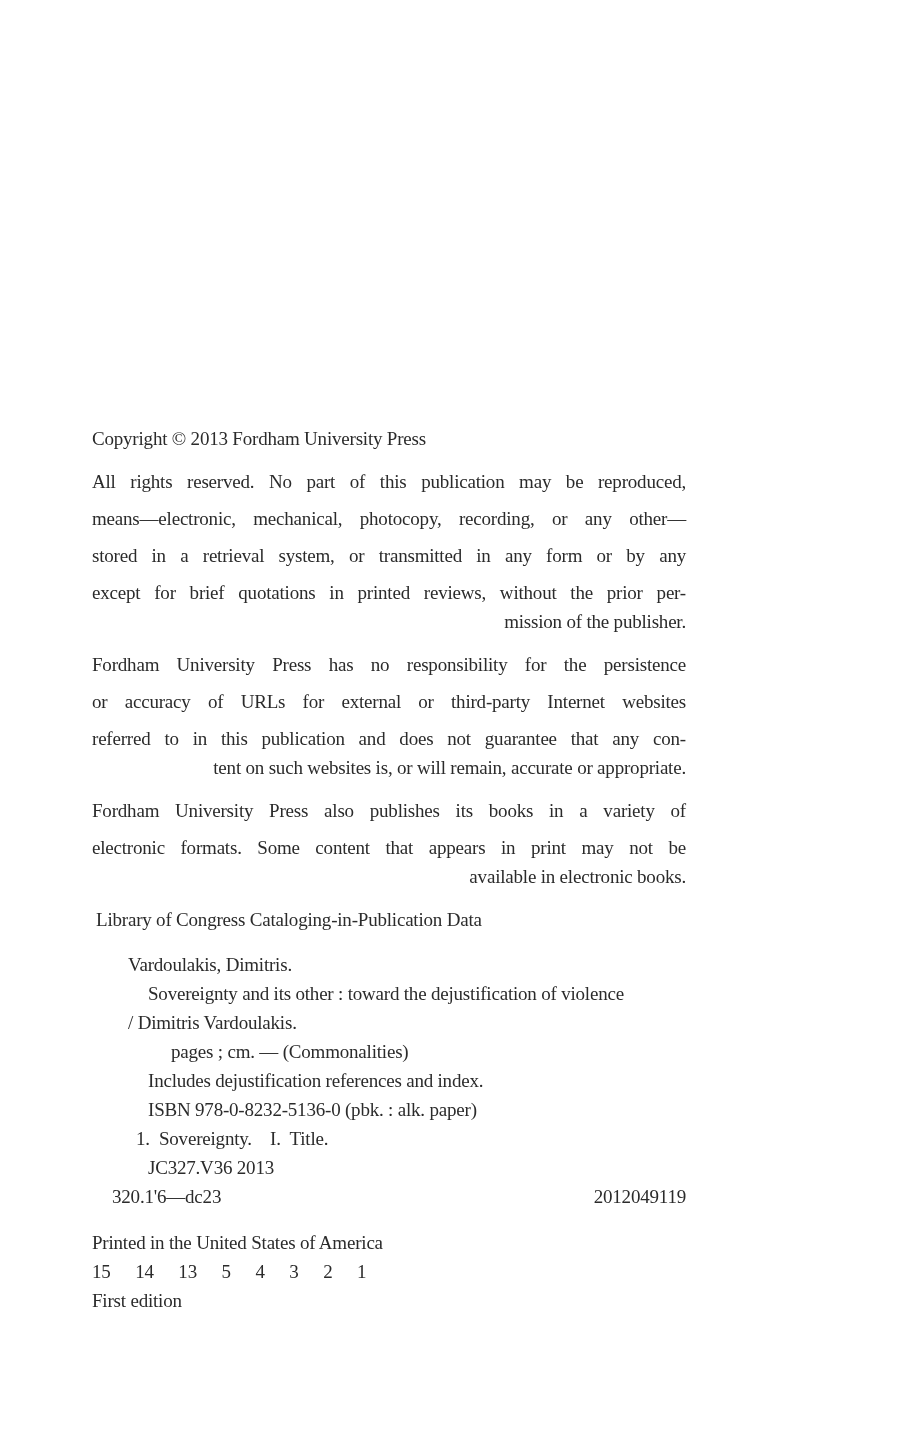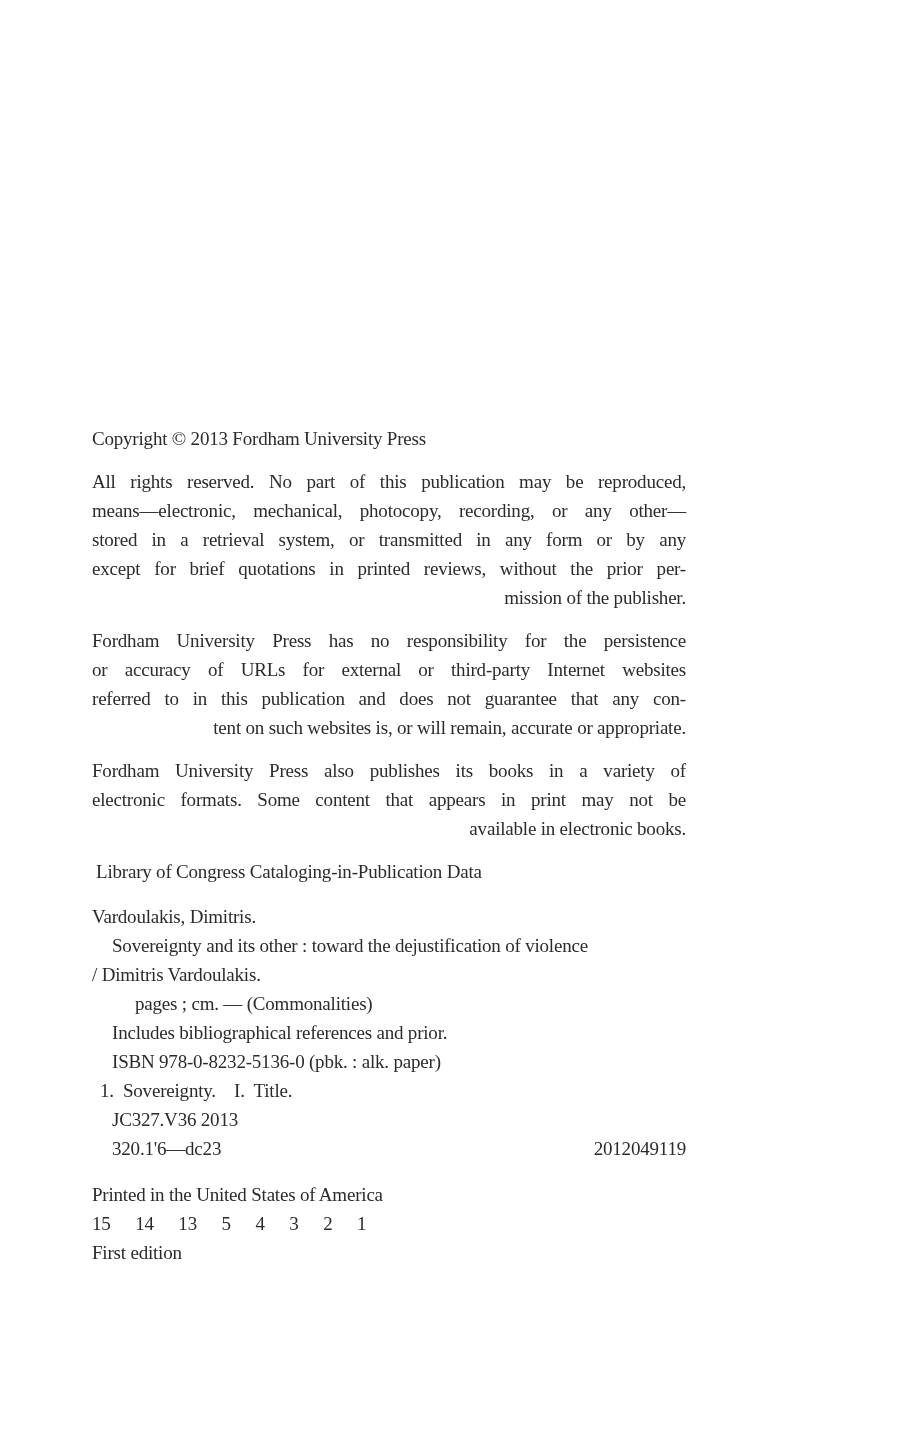--- a/index.html
+++ b/index.html
@@ -30,26 +30,28 @@
   }
   .block-cip {
     margin: 0 0 17px 0;
   }
   .block-loc {
     margin: 0 0 16px 4px;
   }
   .jline {
     text-align: justify;
     text-align-last: justify;
+    margin-top: 8px;
   }
   .lastline {
     text-align: right;
   }
   .cip-line {
     white-space: pre-wrap;
+    margin-left: 36px;
   }
   .indent0 { padding-left: 0; }
   .indent-half { padding-left: 8px; }
   .indent1 { padding-left: 20px; }
   .indent2 { padding-left: 43px; }
   .dewey-row {
     display: flex;
     justify-content: space-between;
     padding-left: 20px;
   }
@@ -92,21 +94,21 @@
 
     <div class="block-loc">
       <div class="plain">Library of Congress Cataloging-in-Publication Data</div>
     </div>
 
     <div class="block-cip">
       <div class="cip-line indent0">Vardoulakis, Dimitris.</div>
       <div class="cip-line indent1">Sovereignty and its other : toward the dejustification of violence</div>
       <div class="cip-line indent0">/ Dimitris Vardoulakis.</div>
       <div class="cip-line indent2">pages ; cm. — (Commonalities)</div>
-      <div class="cip-line indent1">Includes bibliographical references and prior.</div>
+      <div class="cip-line indent1">Includes dejustification references and index.</div>
       <div class="cip-line indent1">ISBN 978-0-8232-5136-0 (pbk. : alk. paper)</div>
       <div class="cip-line indent-half">1.  Sovereignty.    I.  Title.</div>
       <div class="cip-line indent1">JC327.V36 2013</div>
       <div class="dewey-row">
         <span>320.1'6—dc23</span>
         <span>2012049119</span>
       </div>
     </div>
 
     <div>

